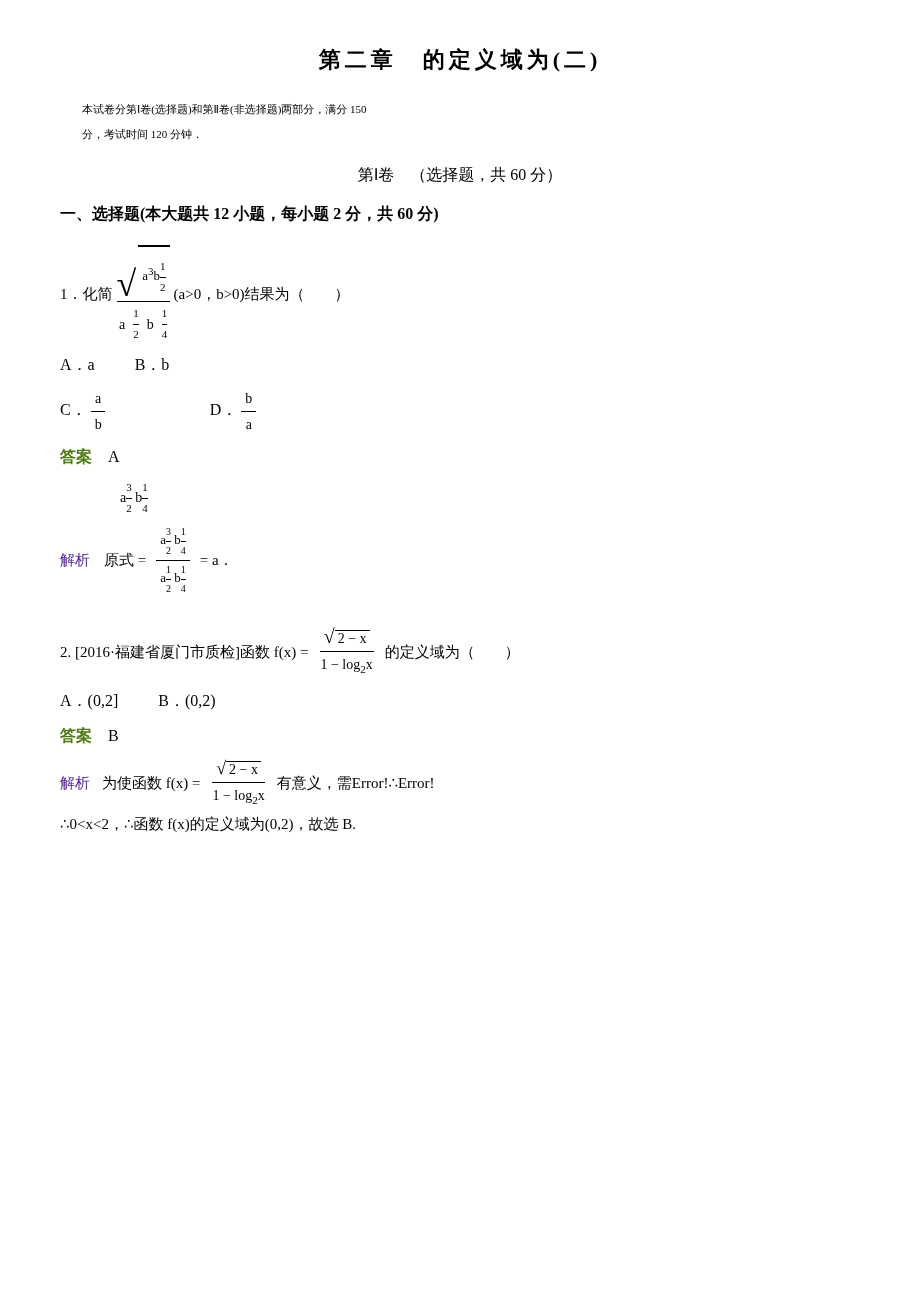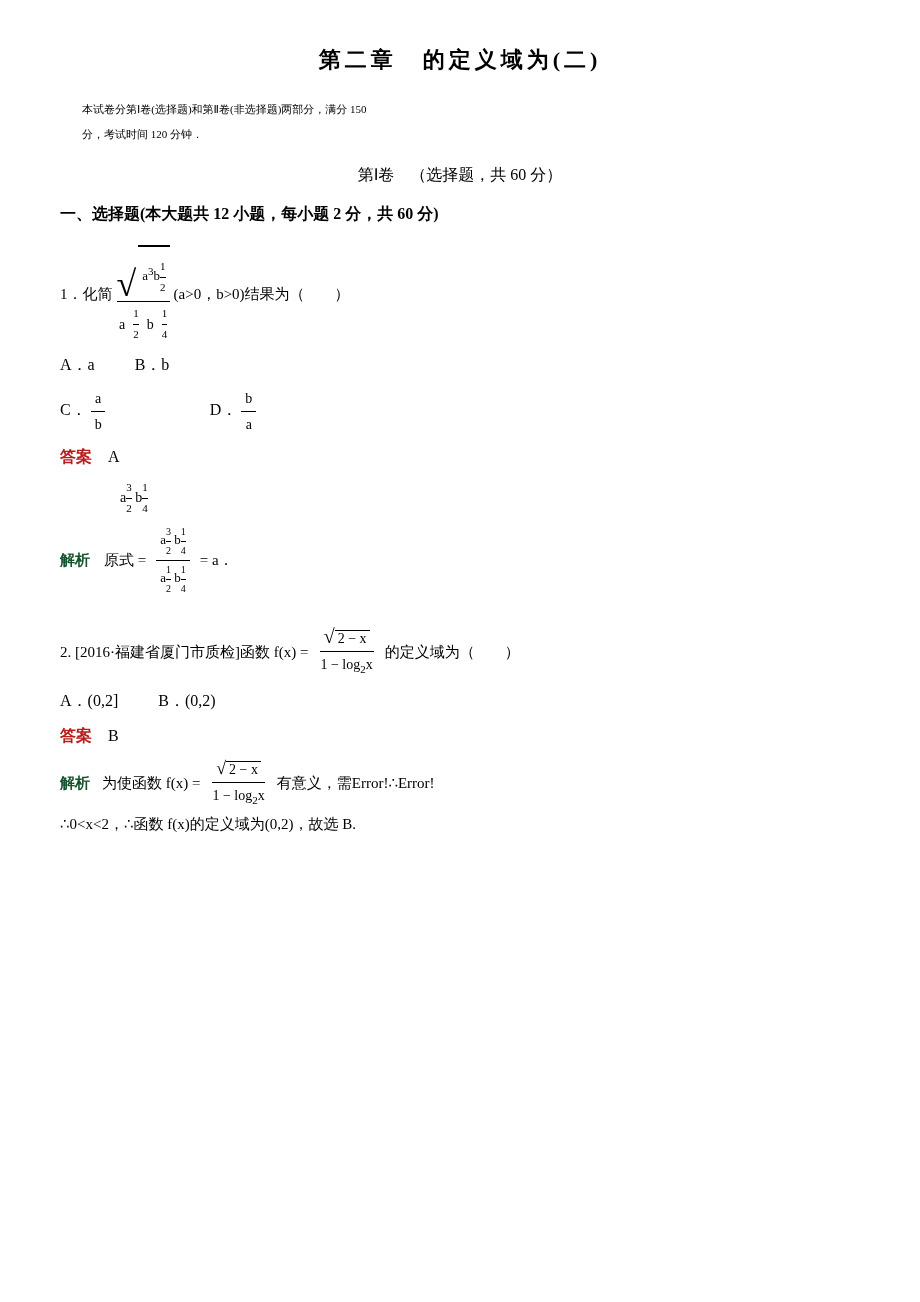--- a/index.html
+++ b/index.html
@@ -32,27 +32,27 @@
     }
     .section-title {
       font-size: 16px;
       font-weight: bold;
       margin-bottom: 16px;
     }
     .question-block {
       margin-bottom: 28px;
     }
     .answer-label {
-      color: #b91c1c;
+      color: #4d7c0f;
       font-weight: bold;
       margin-right: 8px;
     }
     .analysis-label {
-      color: #14532d;
-      font-weight: bold;
+      color: #4c1d95;
+      font-weight: normal;
       margin-right: 8px;
     }
     .options-row {
       display: flex;
       gap: 40px;
       margin: 6px 0;
       align-items: flex-end;
     }
     .options-row2 {
       display: flex;

